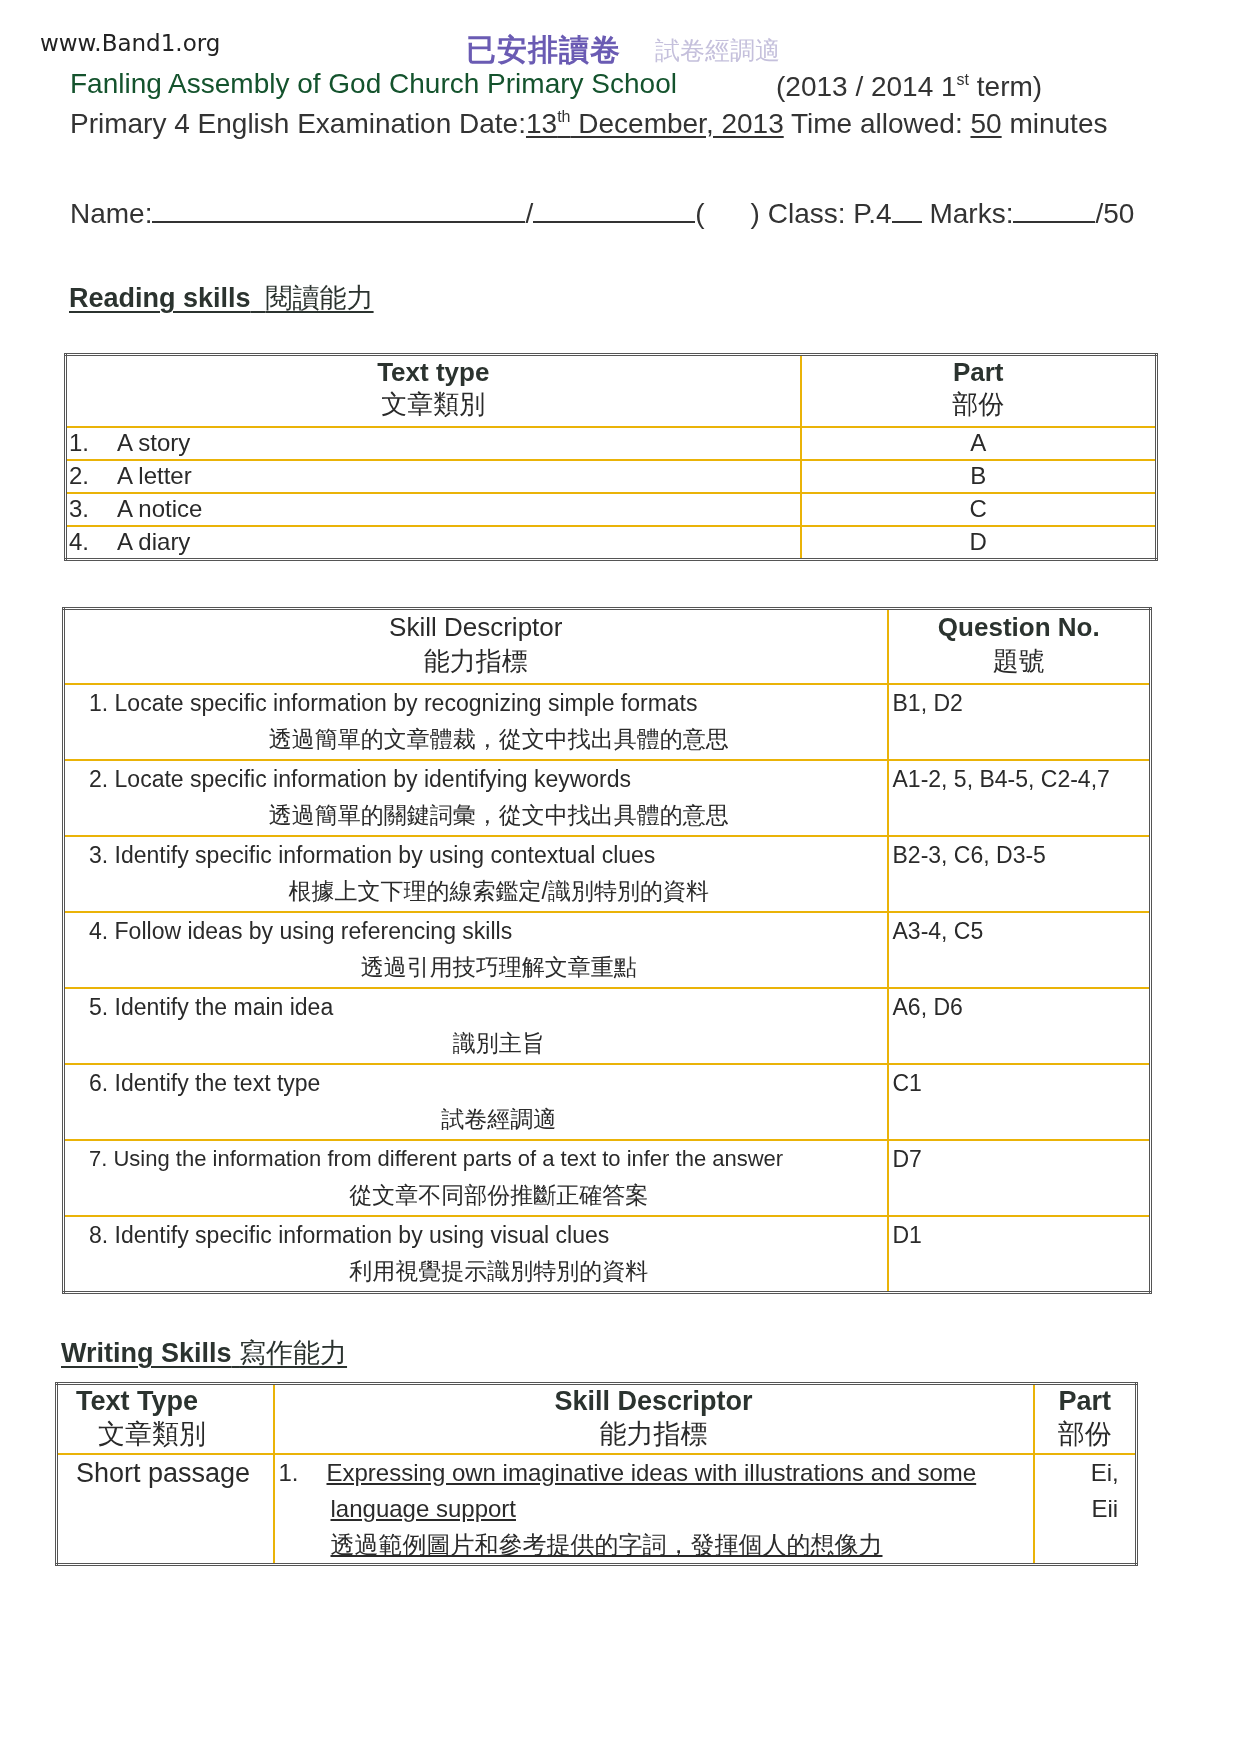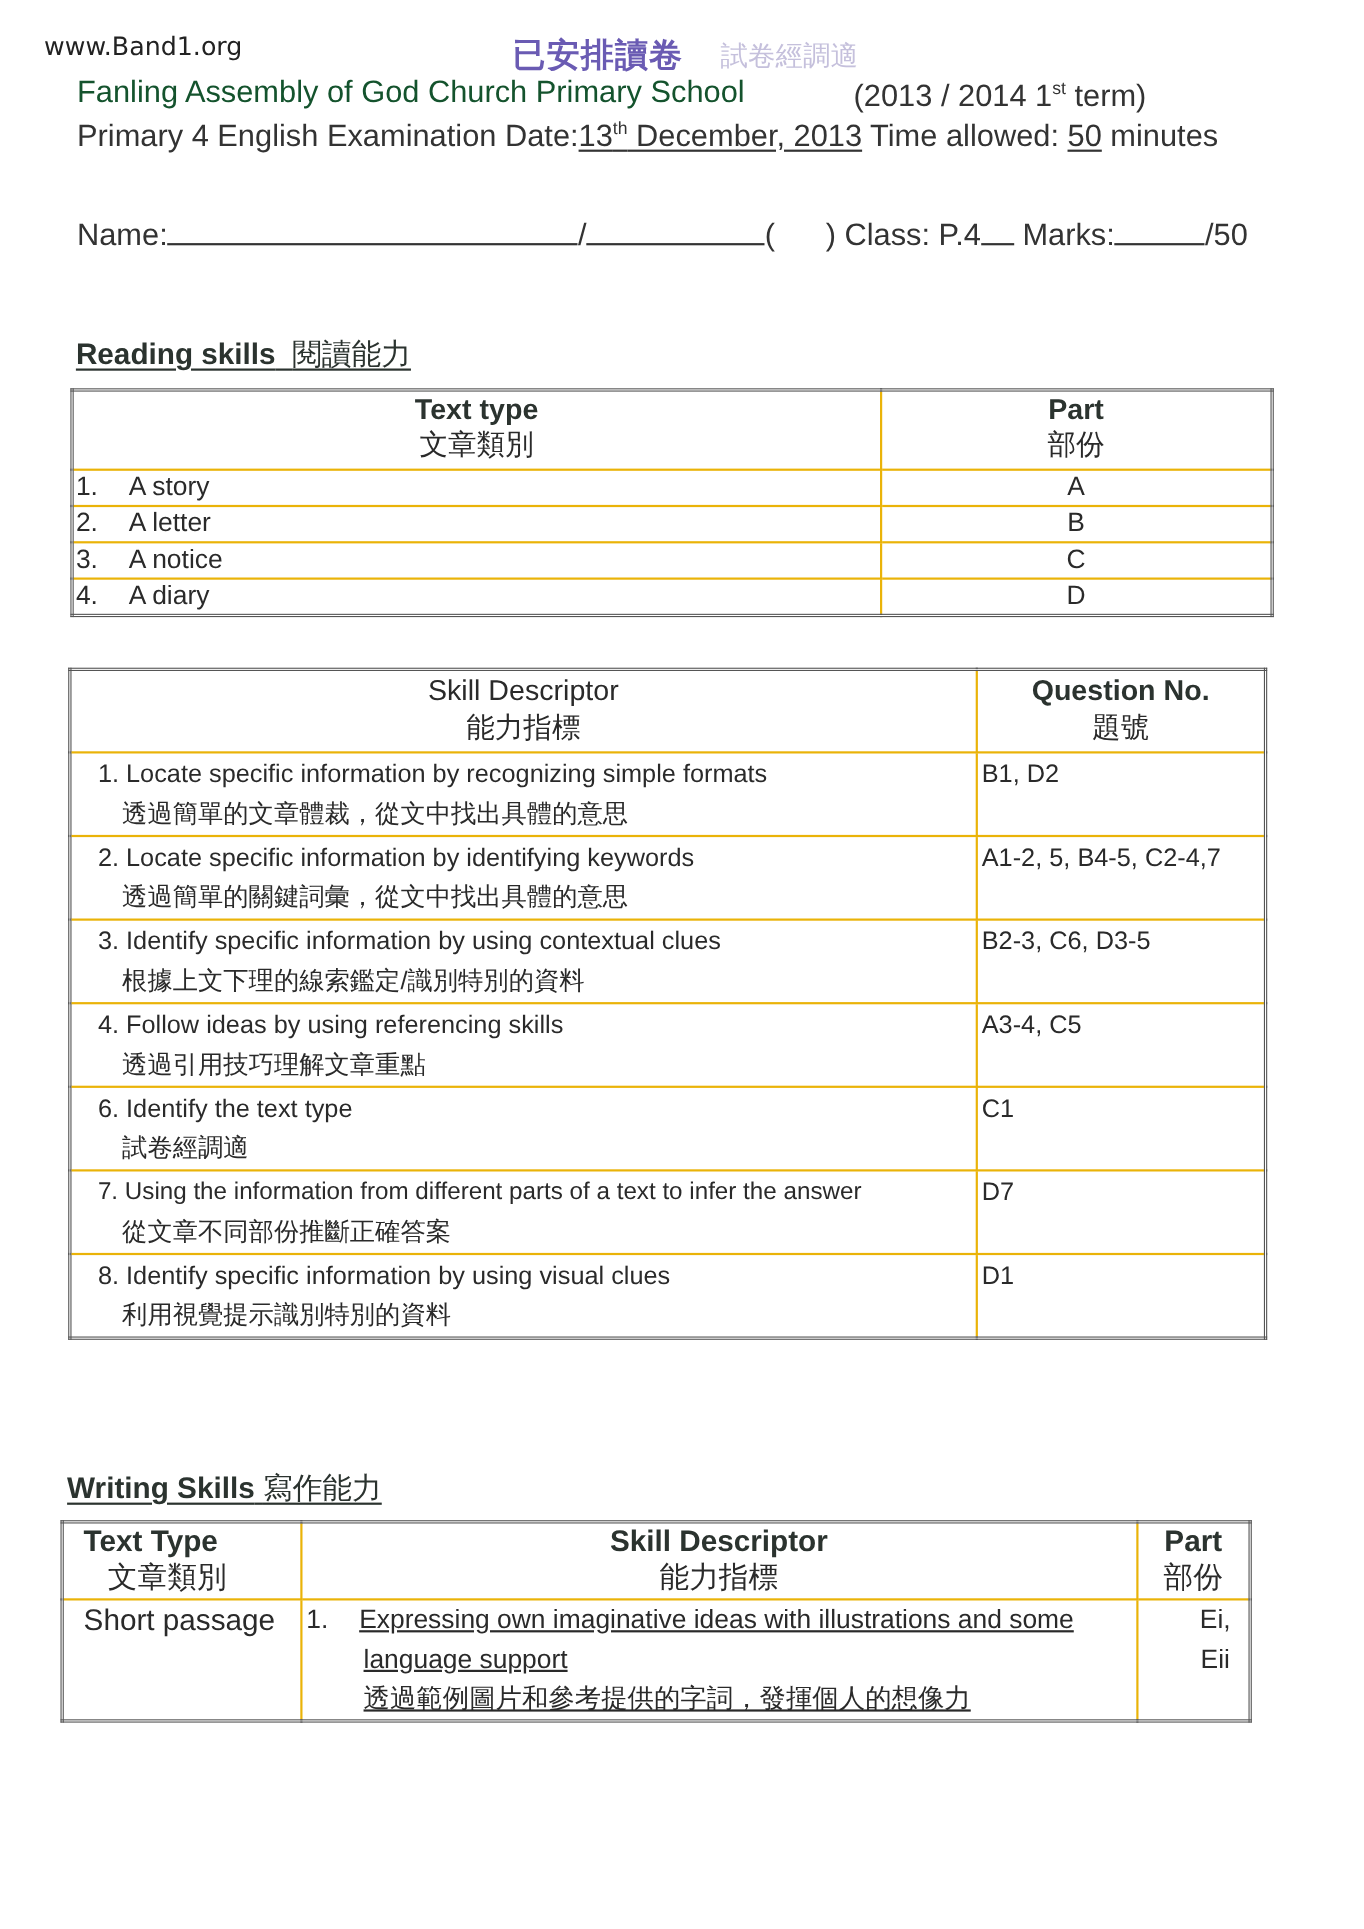--- a/index.html
+++ b/index.html
@@ -108,21 +108,21 @@
     #t-types .row td { height: 31px; font-size: 24px; line-height: 30px; }
     #t-types .num { display: inline-block; width: 48px; padding-left: 2px; }
     #t-types .part { text-align: center; }
 
     
     #t-skills { left: 62px; top: 607px; width: 1090px; }
     #t-skills .hdr { height: 75px; text-align: center; font-size: 26px; line-height: 34px; }
     #t-skills .hdr .en-b { font-weight: bold; color: #2b332f; }
     #t-skills .row td { height: 74px; font-size: 23px; line-height: 36px; }
     #t-skills .desc { padding-left: 24px; margin-top: 44px; }
-    #t-skills .desc .zh { padding-left: 22px; display: block; }
+    #t-skills .desc .zh { padding-left: 22px; display: block; text-align: center; }
     #t-skills .desc .en { display: block; white-space: nowrap; }
     #t-skills .qno { padding-left: 4px; }
 
     
     #t-writing { left: 55px; top: 1382px; width: 1083px; }
     #t-writing .hdr { height: 70px; font-size: 27px; line-height: 33px; }
     #t-writing .hdr .en { font-weight: bold; color: #2b332f; }
     #t-writing .row td { height: 104px; font-size: 24px; line-height: 36px; }
     .wt-type-h { text-align: left; padding-left: 18px; }
     .wt-type-h .zh { padding-left: 22px; }
@@ -141,21 +141,21 @@
 <div class="abs stamp-main">已安排讀卷</div>
 <div class="abs stamp-sub">試卷經調適</div>
 
 <div class="abs school-line">Fanling Assembly of God Church Primary School</div>
 <div class="abs term-line"><span>(2013 / 2014 1</span><sup>st</sup><span> term)</span></div>
 
 <div class="abs exam-line"><span>Primary 4 English Examination Date:</span><span class="u"><span>13</span><sup>th</sup><span> December, 2013</span></span><span> Time allowed: </span><span class="u">50</span><span> minutes</span></div>
 
 <div class="abs name-line"><span>Name:</span><span class="blank" style="width:373px"></span><span>/</span><span class="blank" style="width:162px"></span><span>(</span><span style="display:inline-block;width:46px"></span><span>)</span> <span>Class: P.4</span><span class="blank" style="width:30px"></span> <span>Marks:</span><span class="blank" style="width:82px"></span><span>/50</span></div>
 
-<div class="abs section-heading" style="left:69px; top:304px;text-align:center;"><span>Reading skills</span>&nbsp;&nbsp;<span class="zh">閱讀能力</span></div>
+<div class="abs section-heading" style="left:69px; top:280px;text-align:center;"><span>Reading skills</span>&nbsp;&nbsp;<span class="zh">閱讀能力</span></div>
 
 <table id="t-types">
   <colgroup>
       <col style="width:735px">
       <col>
     </colgroup>
   <tbody>
       <tr class="hdr">
     <th><span class="en">Text type</span><br><span>文章類別</span></th>
     <th><span class="en">Part</span><br><span>部份</span></th>
@@ -209,20 +209,27 @@
           <span class="zh">根據上文下理的線索鑑定/識別特別的資料</span>
         </td>
     <td class="qno">B2-3, C6, D3-5</td>
   </tr>
   <tr class="row">
     <td class="desc">
           <span class="en">4. Follow ideas by using referencing skills</span>
           <span class="zh">透過引用技巧理解文章重點</span>
         </td>
     <td class="qno">A3-4, C5</td>
+  </tr>
+  <tr class="row">
+    <td class="desc">
+          <span class="en">5. Identify the main idea</span>
+          <span class="zh">識別主旨</span>
+        </td>
+    <td class="qno">A6, D6</td>
   </tr>
   <tr class="row">
     <td class="desc">
           <span class="en">6. Identify the text type</span>
           <span class="zh">試卷經調適</span>
         </td>
     <td class="qno">C1</td>
   </tr>
   <tr class="row">
     <td class="desc">

